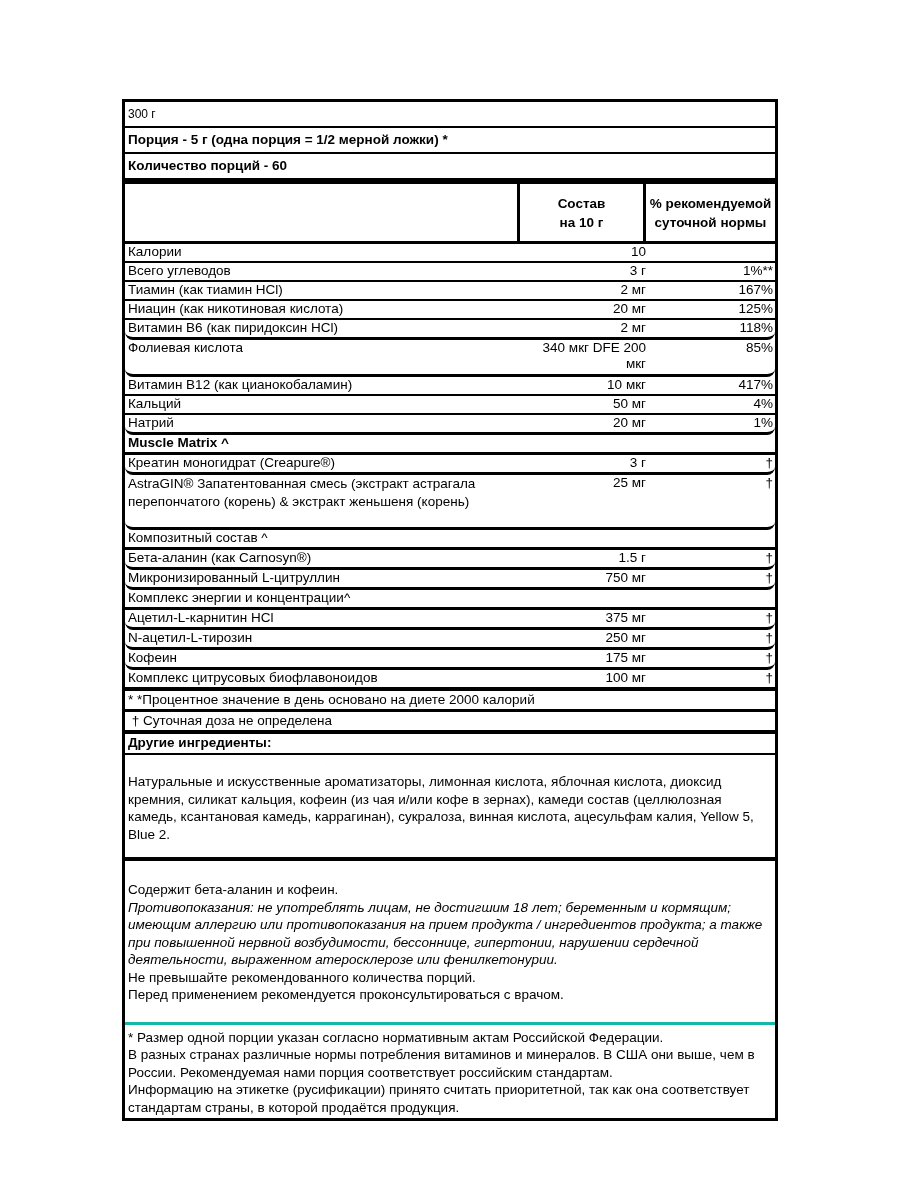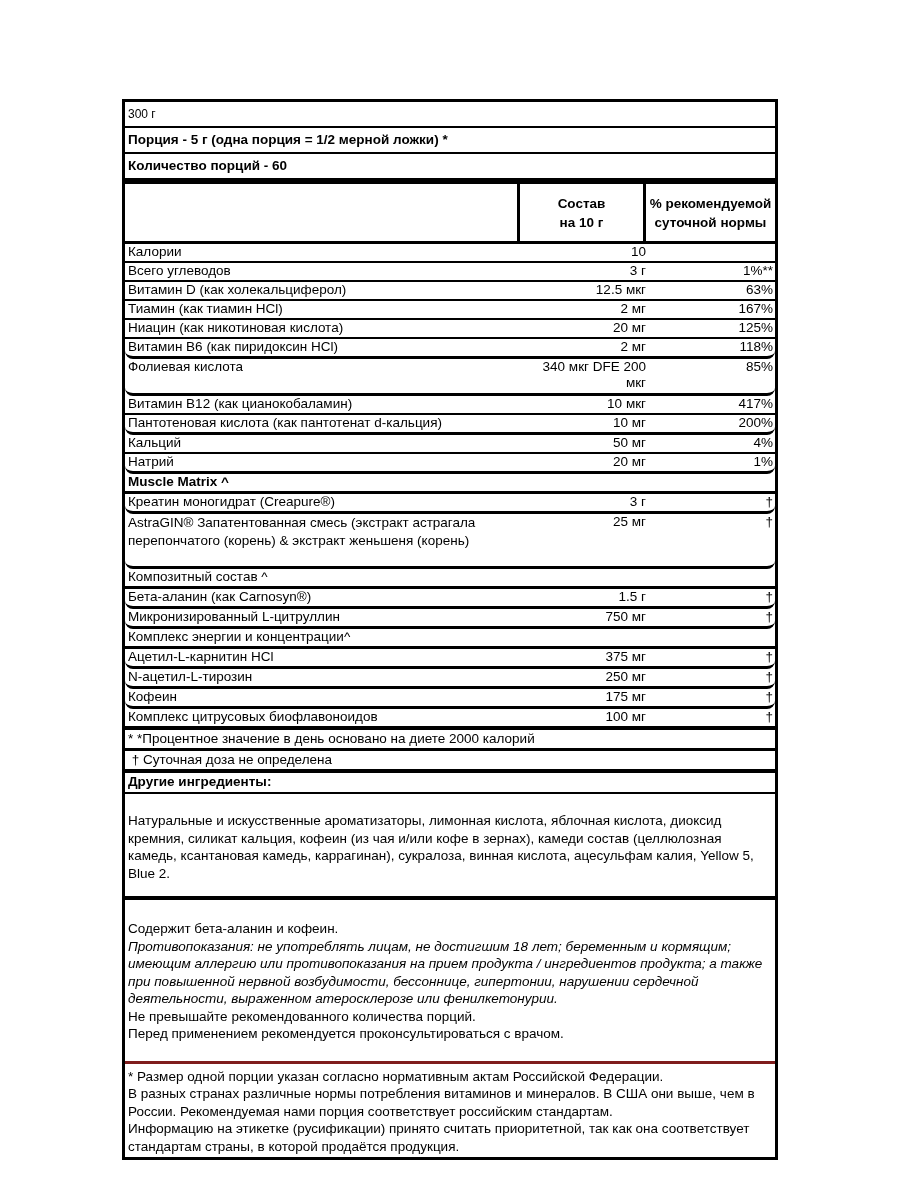--- a/index.html
+++ b/index.html
@@ -21,21 +21,21 @@
     .nrow { display: flex; align-items: flex-start; border-bottom: 2px solid #000; min-height: 17px; }
     .nrow .n { flex: 0 0 400px; padding-left: 3px; }
     .nrow .a { flex: 0 0 118px; text-align: right; }
     .nrow .p { flex: 1; text-align: right; padding-right: 2px; }
     .nrow.tall { min-height: 34px; }
     .nrow.tall2 { min-height: 52px; }
     .nrow.thick { border-bottom-width: 3px; border-radius: 8px; }
     .sec { border-bottom: 2px solid #000; padding: 0 3px; min-height: 17px; }
     .note { border-bottom: 2px solid #000; padding: 1px 3px; }
     .para { padding: 8px 3px 8px 3px; border-bottom: 3px solid #000; line-height: 17.5px; }
-    .warn { padding: 20px 3px 18px 3px; border-bottom: 3px solid #7f1d1d; line-height: 17.5px; }
+    .warn { padding: 20px 3px 18px 3px; border-bottom: 3px solid #14b8a6; line-height: 17.5px; }
     .warn .it { font-style: italic; }
     .foot { padding: 4px 3px 2px 3px; line-height: 17.5px; }
   </style>
 </head>
 <body>
 
 <div class="label">
   <div class="title">300 г</div>
   <div class="row bold">Порция - 5 г (одна порция = 1/2 мерной ложки) *</div>
   <div class="row bold" style="border-bottom:none">Количество порций - 60</div>
@@ -54,25 +54,20 @@
       <span class="n">Калории</span>
       <span class="a">10</span>
       <span class="p"></span>
     </div>
   <div class="nrow">
       <span class="n">Всего углеводов</span>
       <span class="a">3 г</span>
       <span class="p">1%**</span>
     </div>
   <div class="nrow">
-      <span class="n">Витамин D (как холекальциферол)</span>
-      <span class="a">12.5 мкг</span>
-      <span class="p">63%</span>
-    </div>
-  <div class="nrow">
       <span class="n">Тиамин (как тиамин HCl)</span>
       <span class="a">2 мг</span>
       <span class="p">167%</span>
     </div>
   <div class="nrow">
       <span class="n">Ниацин (как никотиновая кислота)</span>
       <span class="a">20 мг</span>
       <span class="p">125%</span>
     </div>
   <div class="nrow thick">
@@ -82,25 +77,20 @@
     </div>
   <div class="nrow tall thick">
       <span class="n">Фолиевая кислота</span>
       <span class="a" style="white-space:normal;padding-left:14px;box-sizing:border-box">340 мкг DFE 200 мкг</span>
       <span class="p">85%</span>
     </div>
   <div class="nrow">
       <span class="n">Витамин B12 (как цианокобаламин)</span>
       <span class="a">10 мкг</span>
       <span class="p">417%</span>
-    </div>
-  <div class="nrow thick">
-      <span class="n">Пантотеновая кислота (как пантотенат d-кальция)</span>
-      <span class="a">10 мг</span>
-      <span class="p">200%</span>
     </div>
   <div class="nrow">
       <span class="n">Кальций</span>
       <span class="a">50 мг</span>
       <span class="p">4%</span>
     </div>
   <div class="nrow thick">
       <span class="n">Натрий</span>
       <span class="a">20 мг</span>
       <span class="p">1%</span>

